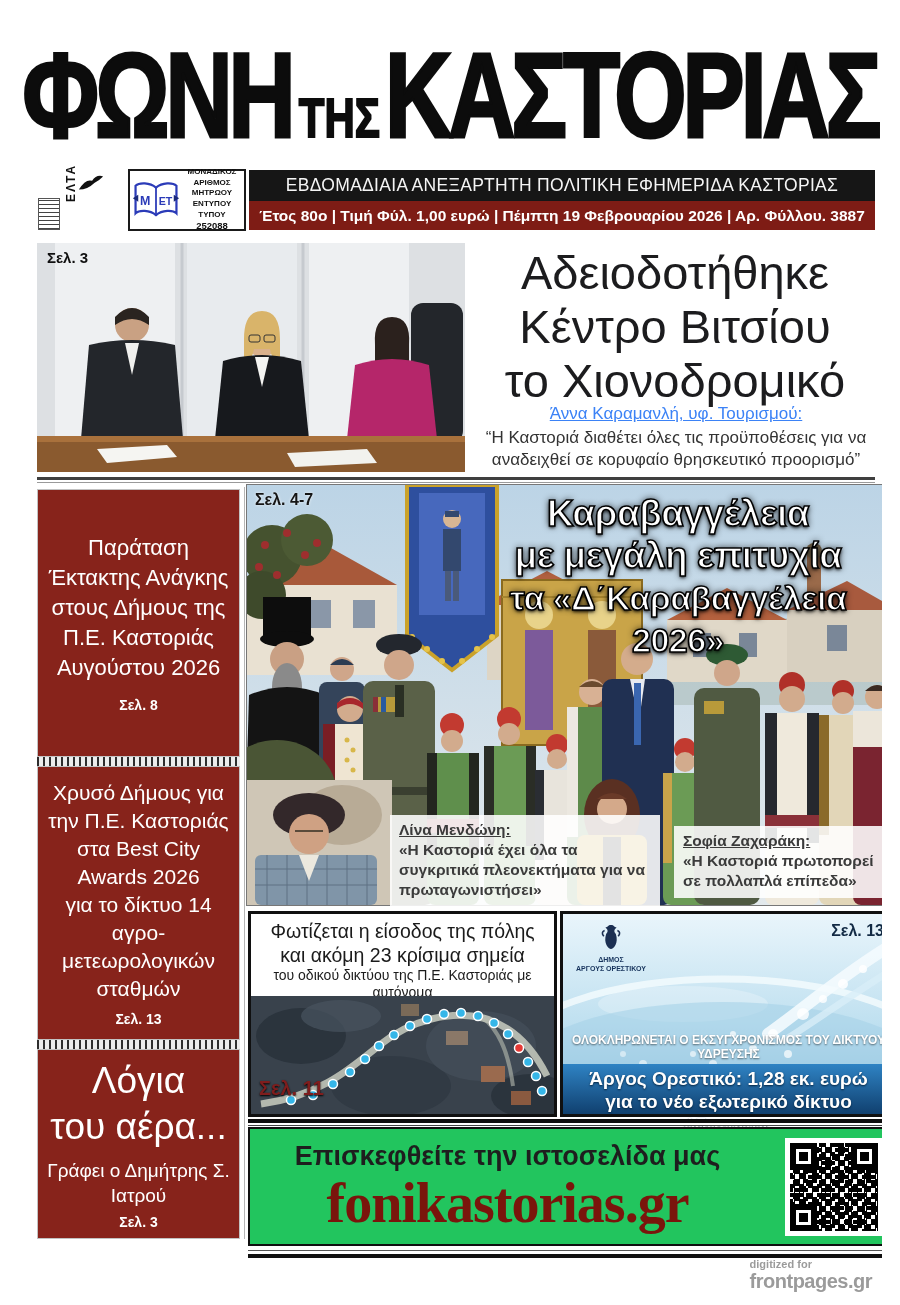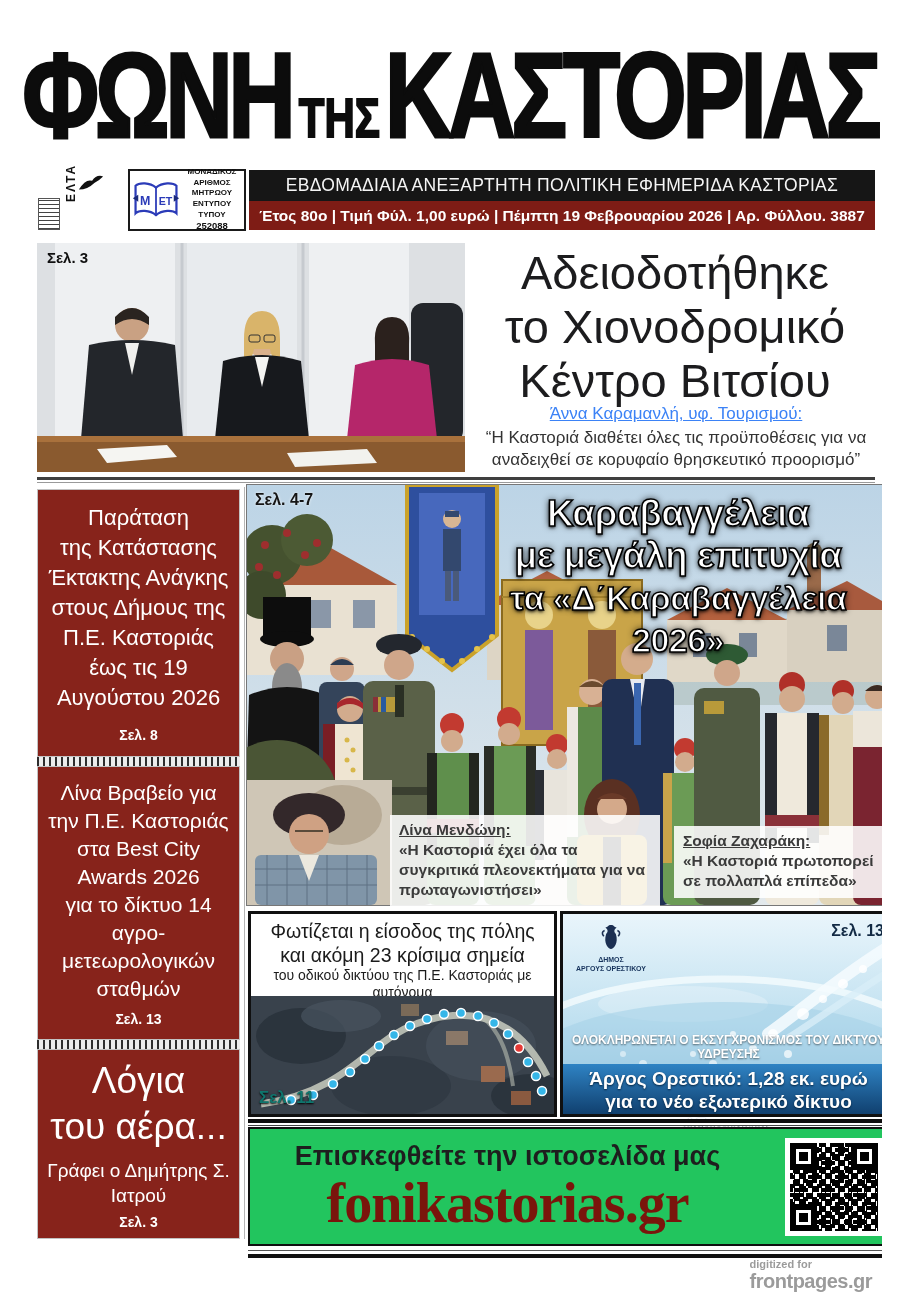--- a/index.html
+++ b/index.html
@@ -72,21 +72,21 @@
   .cap-name{text-decoration:underline;display:block;}
   #cap1{left:143px;top:330px;width:252px;}
   #cap2{left:427px;top:341px;width:205px;}
 
   
   #led{left:248px;top:911px;width:309px;height:206px;border:3px solid #101010;background:#fff;box-sizing:border-box;}
   .led-h{padding-top:5px;text-align:center;color:#1b1b1b;}
   .ledh{font-size:19.5px;line-height:24px;display:block;}
   .leds{font-size:14px;line-height:17px;display:block;}
   #aerial{position:absolute;left:0;bottom:0;width:303px;height:118px;}
-  .pg11{position:absolute;left:8px;bottom:6px;color:#0f766e;font-weight:bold;font-size:17px;text-shadow:0 1px 2px #000;}
+  .pg11{position:absolute;left:8px;bottom:14px;color:#7f1d1d;font-weight:bold;font-size:20px;text-shadow:0 1px 2px #000;}
 
   
   #water{left:560px;top:911px;width:337px;height:206px;border:3px solid #101010;box-sizing:border-box;background:#bfe0f0;}
   .emblem{position:absolute;left:10px;top:8px;width:76px;text-align:center;color:#16335c;}
   .emb{font-size:7px;font-weight:bold;display:block;line-height:1.25;}
   .pg13{position:absolute;right:10px;top:8px;color:#122a44;font-weight:bold;font-size:16px;}
   .kicker{position:absolute;left:0;right:0;bottom:53px;text-align:center;color:#fff;font-size:12px;
           font-weight:bold;text-shadow:0 1px 2px rgba(0,0,0,.55);}
   .band{position:absolute;left:0;right:0;bottom:0;height:50px;background:linear-gradient(180deg,#2f83c4,#10406f);
         color:#fff;text-align:center;font-weight:bold;font-size:19px;line-height:23px;padding-top:3px;
@@ -181,44 +181,42 @@
       <rect x="0" y="193" width="428" height="6" fill="#a9713c"></rect>
       <rect x="0" y="199" width="428" height="30" fill="#8a5a2f"></rect>
       <polygon points="60,206 130,202 140,214 70,220" fill="#f5f5f2"></polygon>
       <polygon points="250,210 330,206 340,220 258,224" fill="#f2f2ee"></polygon>
     </svg>
     <span class="pg3">Σελ. 3</span>
   </div>
 
   <div class="abs" id="tophead">
     <span>Αδειοδοτήθηκε</span>
+    <span>Κέντρο Βιτσίου</span>
     <span>το Χιονοδρομικό</span>
-    <span>Κέντρο Βιτσίου</span>
   </div>
   <div class="abs" id="subhead">
     <span class="sub-name">Άννα Καραμανλή, υφ. Τουρισμού:</span>
     <div class="sub-quote">“Η Καστοριά διαθέτει όλες τις προϋποθέσεις για να αναδειχθεί σε κορυφαίο θρησκευτικό προορισμό”</div>
   </div>
 
   <div class="abs" id="sep1"></div>
 
   <div class="abs sbox" id="sbox1">
     <span class="sline">Παράταση</span>
-    <span class="sline">της Κατάστασης</span>
     <span class="sline">Έκτακτης Ανάγκης</span>
     <span class="sline">στους Δήμους της</span>
     <span class="sline">Π.Ε. Καστοριάς</span>
-    <span class="sline">έως τις 19</span>
     <span class="sline">Αυγούστου 2026</span>
     <span class="spage">Σελ. 8</span>
   </div>
   <div class="abs perf" id="perf1"></div>
 
   <div class="abs sbox" id="sbox2">
-    <span class="sline2">Λίνα Βραβείο για</span>
+    <span class="sline2">Χρυσό Δήμους για</span>
     <span class="sline2">την Π.Ε. Καστοριάς</span>
     <span class="sline2">στα Best City</span>
     <span class="sline2">Awards 2026</span>
     <span class="sline2">για το δίκτυο 14</span>
     <span class="sline2">αγρο-</span>
     <span class="sline2">μετεωρολογικών</span>
     <span class="sline2">σταθμών</span>
     <span class="spage" style="margin-top:8px">Σελ. 13</span>
   </div>
   <div class="abs perf" id="perf2"></div>

